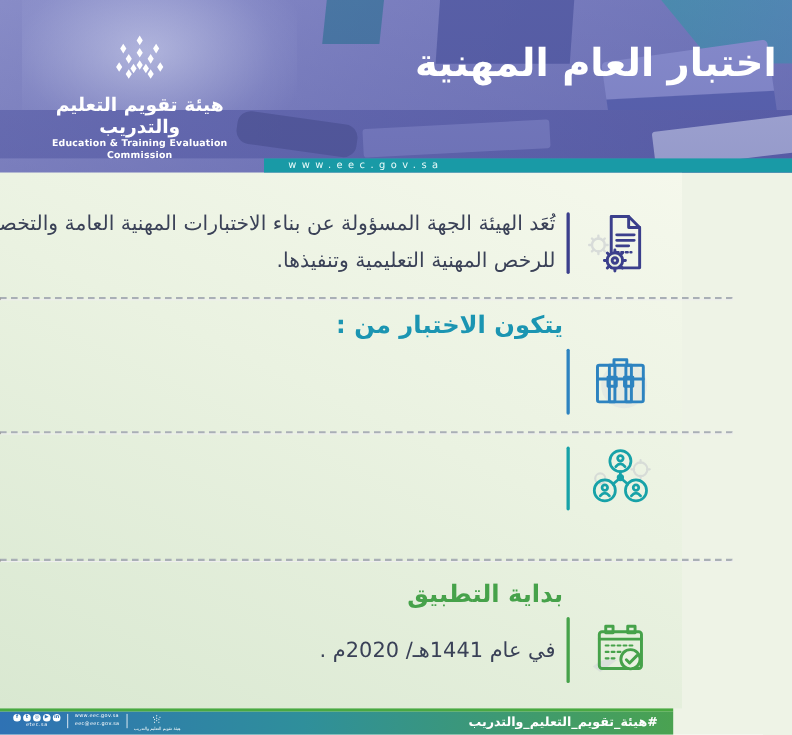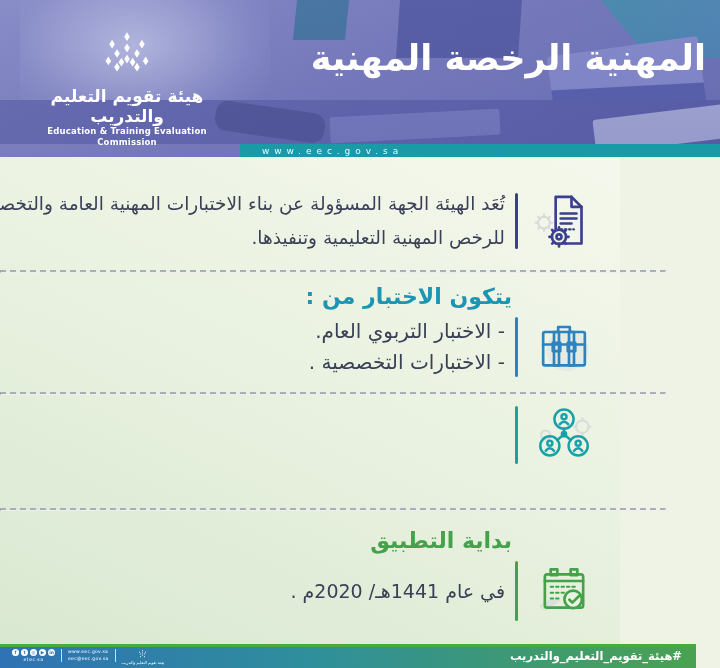--- a/index.html
+++ b/index.html
@@ -58,21 +58,21 @@
   .vl-indigo{background:#3b3f8c;height:56px;}
   .vl-blue{background:#2d83c0;height:60px;}
   .vl-teal{background:#17a2a8;height:58px;}
   .vl-green{background:#46a24a;height:60px;}
 
   .body-text{color:#3a4157;font-size:19px;line-height:33px;margin:0;white-space:nowrap;}
   .intro .body-text{font-size:18.5px;line-height:34px;}
   .plain-list{margin:0;padding:0;list-style:none;color:#3a4157;font-size:20px;line-height:31px;}
 
   
-  .footer{position:absolute;left:0;bottom:0;width:696px;height:24px;z-index:5;}
+  .footer{position:absolute;left:0;bottom:0;width:612px;height:24px;z-index:5;}
   .footer-topline{height:3px;background:#49a942;}
   .footer-bar{height:21px;overflow:hidden;display:flex;justify-content:space-between;
      align-items:flex-start;padding:2px 14px 0 12px;direction:ltr;
      background:linear-gradient(90deg,#2f72b4 0%,#2f8f9b 45%,#4aa251 100%);}
   .f-left{display:flex;align-items:flex-start;column-gap:6px;color:#fff;}
   .social-col{display:flex;flex-direction:column;align-items:center;}
   .social-row{display:flex;column-gap:2px;}
   .soc{width:7px;height:7px;border-radius:50%;background:#fff;color:#2f72b4;
      font-size:4.5px;line-height:7px;text-align:center;font-weight:700;}
   .handle{font-size:4.5px;line-height:7px;letter-spacing:.5px;}
@@ -116,21 +116,21 @@
           <polygon points="66,56 70.5,63 66,70 61.5,63"></polygon>
           <polygon points="80,46 84.5,53 80,60 75.5,53"></polygon>
           <polygon points="34,56 38.5,63 34,70 29.5,63"></polygon>
           <polygon points="20,46 24.5,53 20,60 15.5,53"></polygon>
         </g>
       </svg>
       <div class="logo-ar">هيئة تقويم التعليم والتدريب</div>
       <div class="logo-en">Education &amp; Training Evaluation Commission</div>
     </div>
 
-    <h1 class="hero-title">المهنية الرخصة المهنية</h1>
+    <h1 class="hero-title">اختبار العام المهنية</h1>
 
     <div class="urlbar">
       <span>www.eec.gov.sa</span>
     </div>
   </header>
 
   <main class="main">
 
     <section class="sec s1 intro">
       <div class="row">
@@ -172,24 +172,20 @@
               <rect x="11" y="18" width="50" height="40" rx="2"></rect>
               <path d="M11 33 H61"></path>
               <rect x="24" y="18" width="6" height="40"></rect>
               <rect x="42" y="18" width="6" height="40"></rect>
               <rect x="22.5" y="31" width="9" height="10"></rect>
               <rect x="40.5" y="31" width="9" height="10"></rect>
             </g>
           </svg>
         </div>
         <span class="vline vl-blue"></span>
-        <ul class="plain-list">
-          <li>- الاختبار التربوي العام.</li>
-          <li>- الاختبارات التخصصية .</li>
-        </ul>
       </div>
     </section>
 
     <hr class="divider d2">
 
     <section class="sec s3">
       <div class="row">
         <div class="icon-box">
           <svg width="60" height="60" viewBox="0 0 72 72" fill="none" stroke-linecap="round" stroke-linejoin="round">
             <g stroke="#c3c6cd" stroke-width="2.4" opacity=".5">

